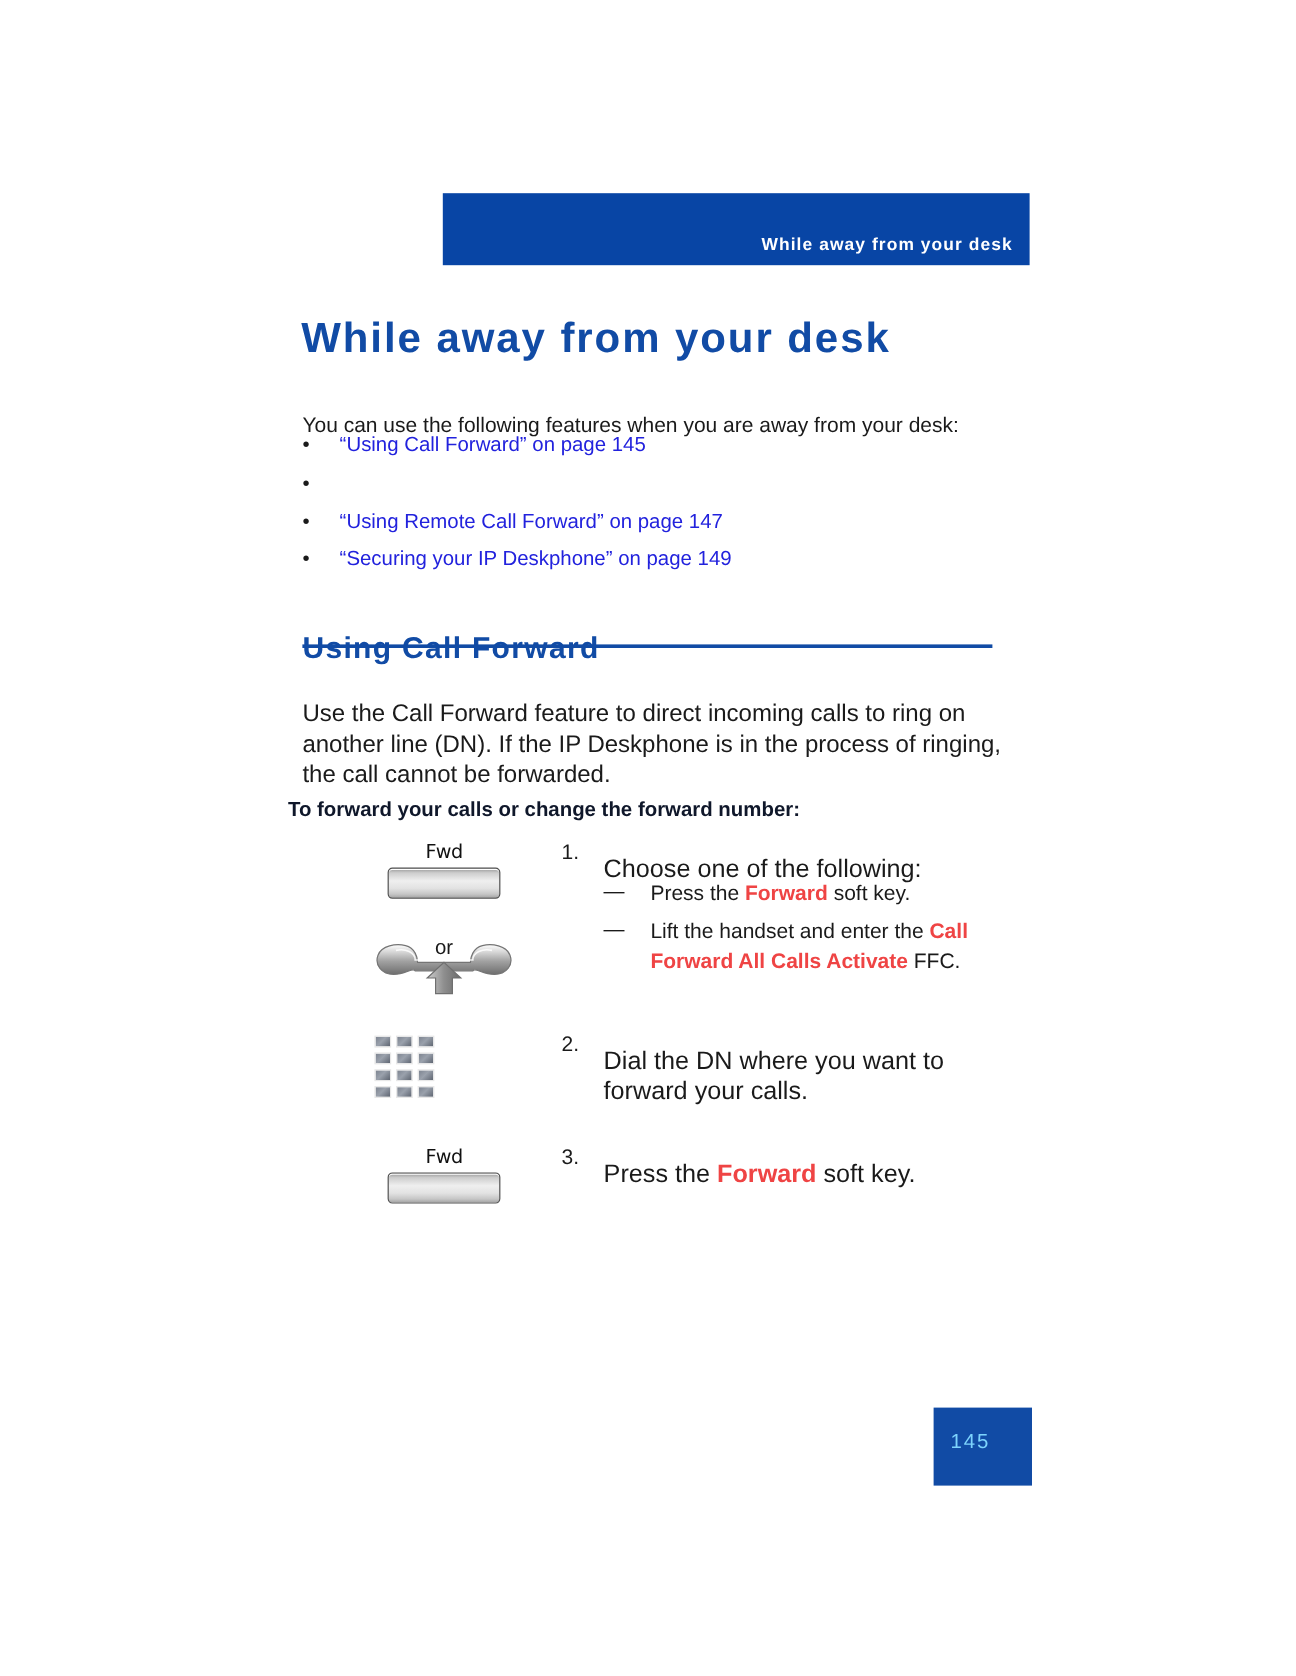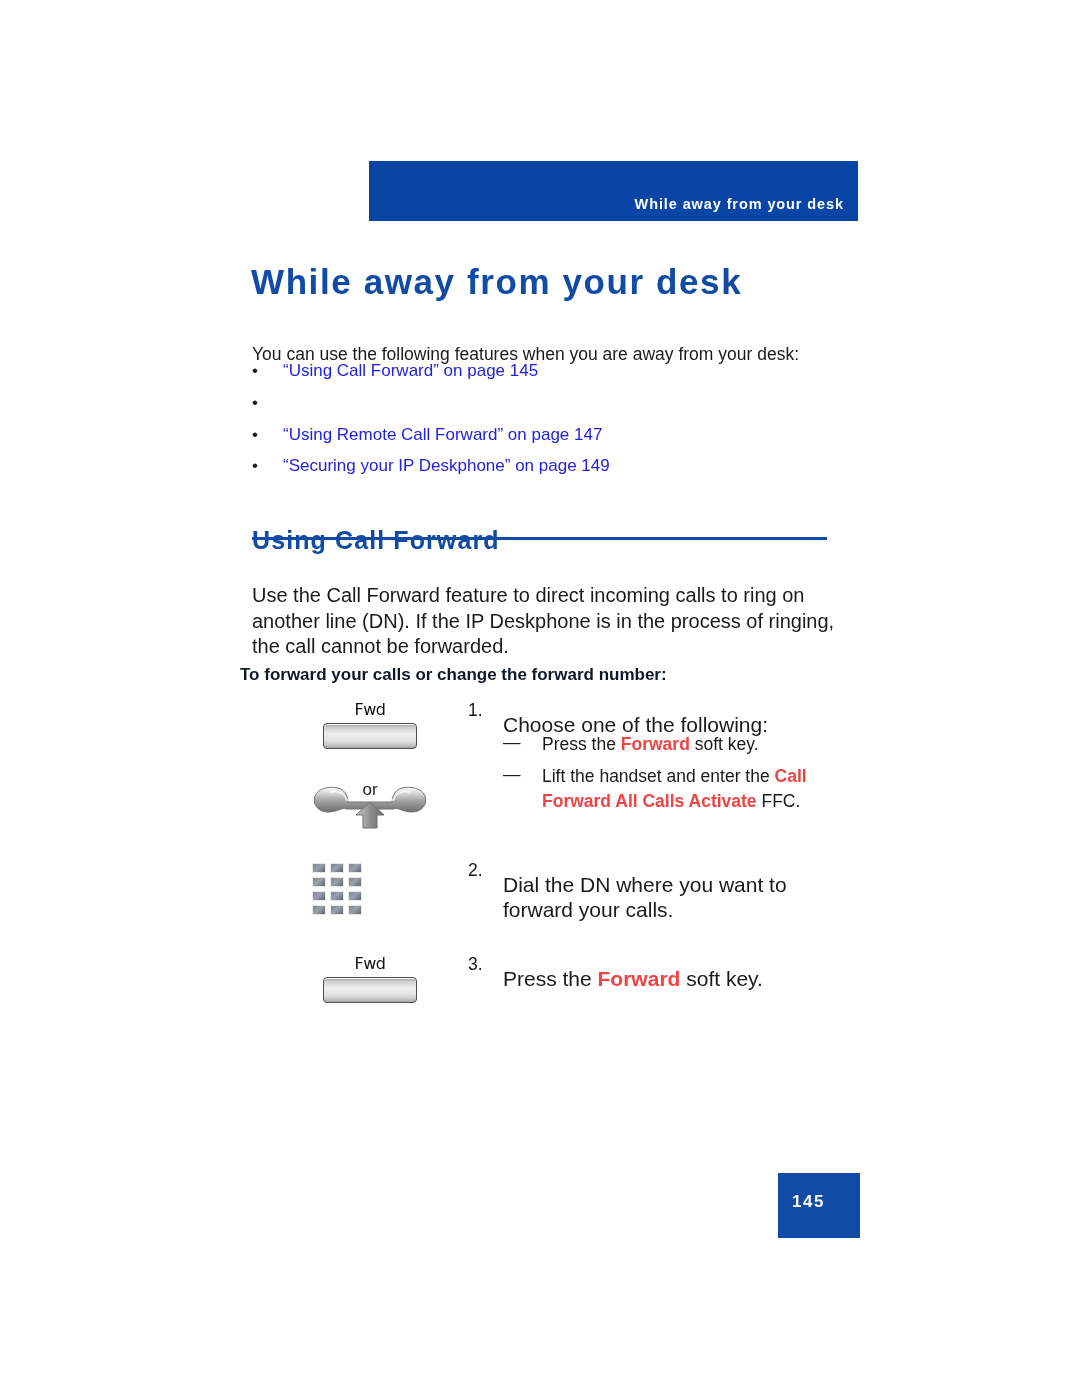--- a/index.html
+++ b/index.html
@@ -261,23 +261,23 @@
     left: 778px;
     top: 1173px;
     width: 82px;
     height: 65px;
     background: #114ba5;
   }
   .page-num {
     position: absolute;
     left: 14px;
     top: 19px;
-    color: #ffffff;
+    color: #7dd3fc;
     font-size: 17px;
-    font-weight: bold;
+    font-weight: normal;
     letter-spacing: 1.6px;
   }
 </style>
 </head>
 <body>
 
 <div class="header-bar">
   <div class="header-bar-text">While away from your desk</div>
 </div>
 

